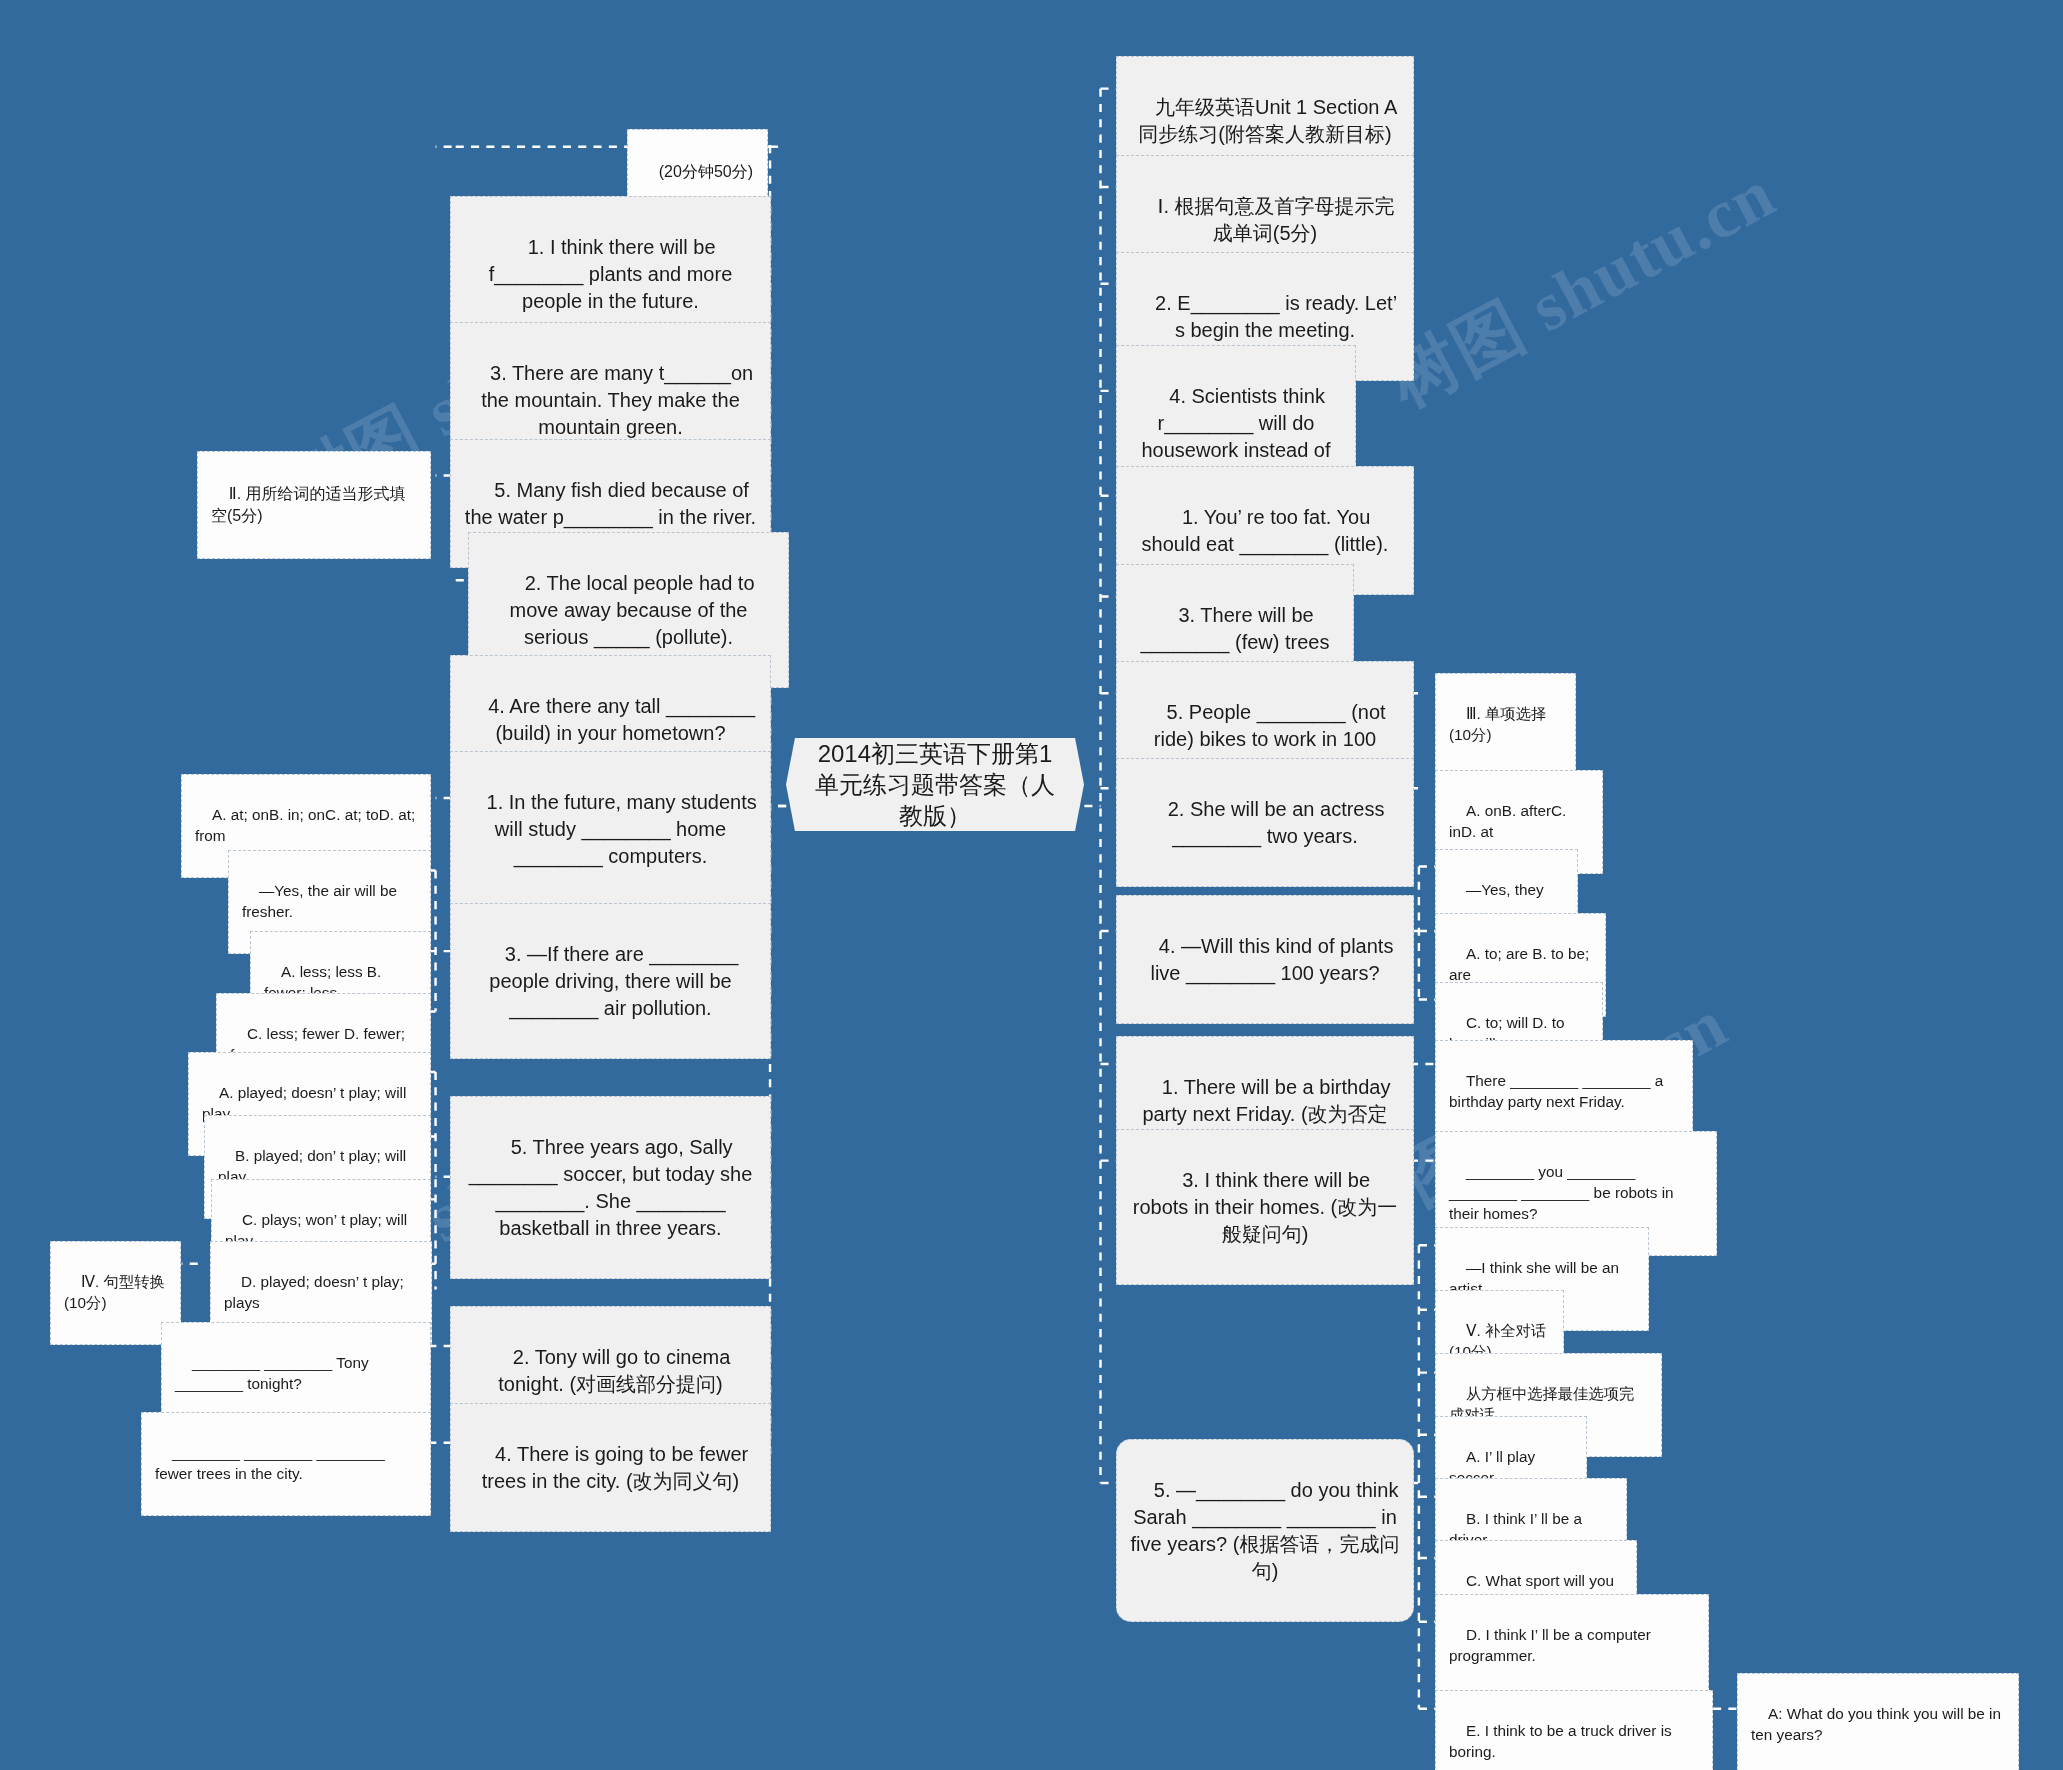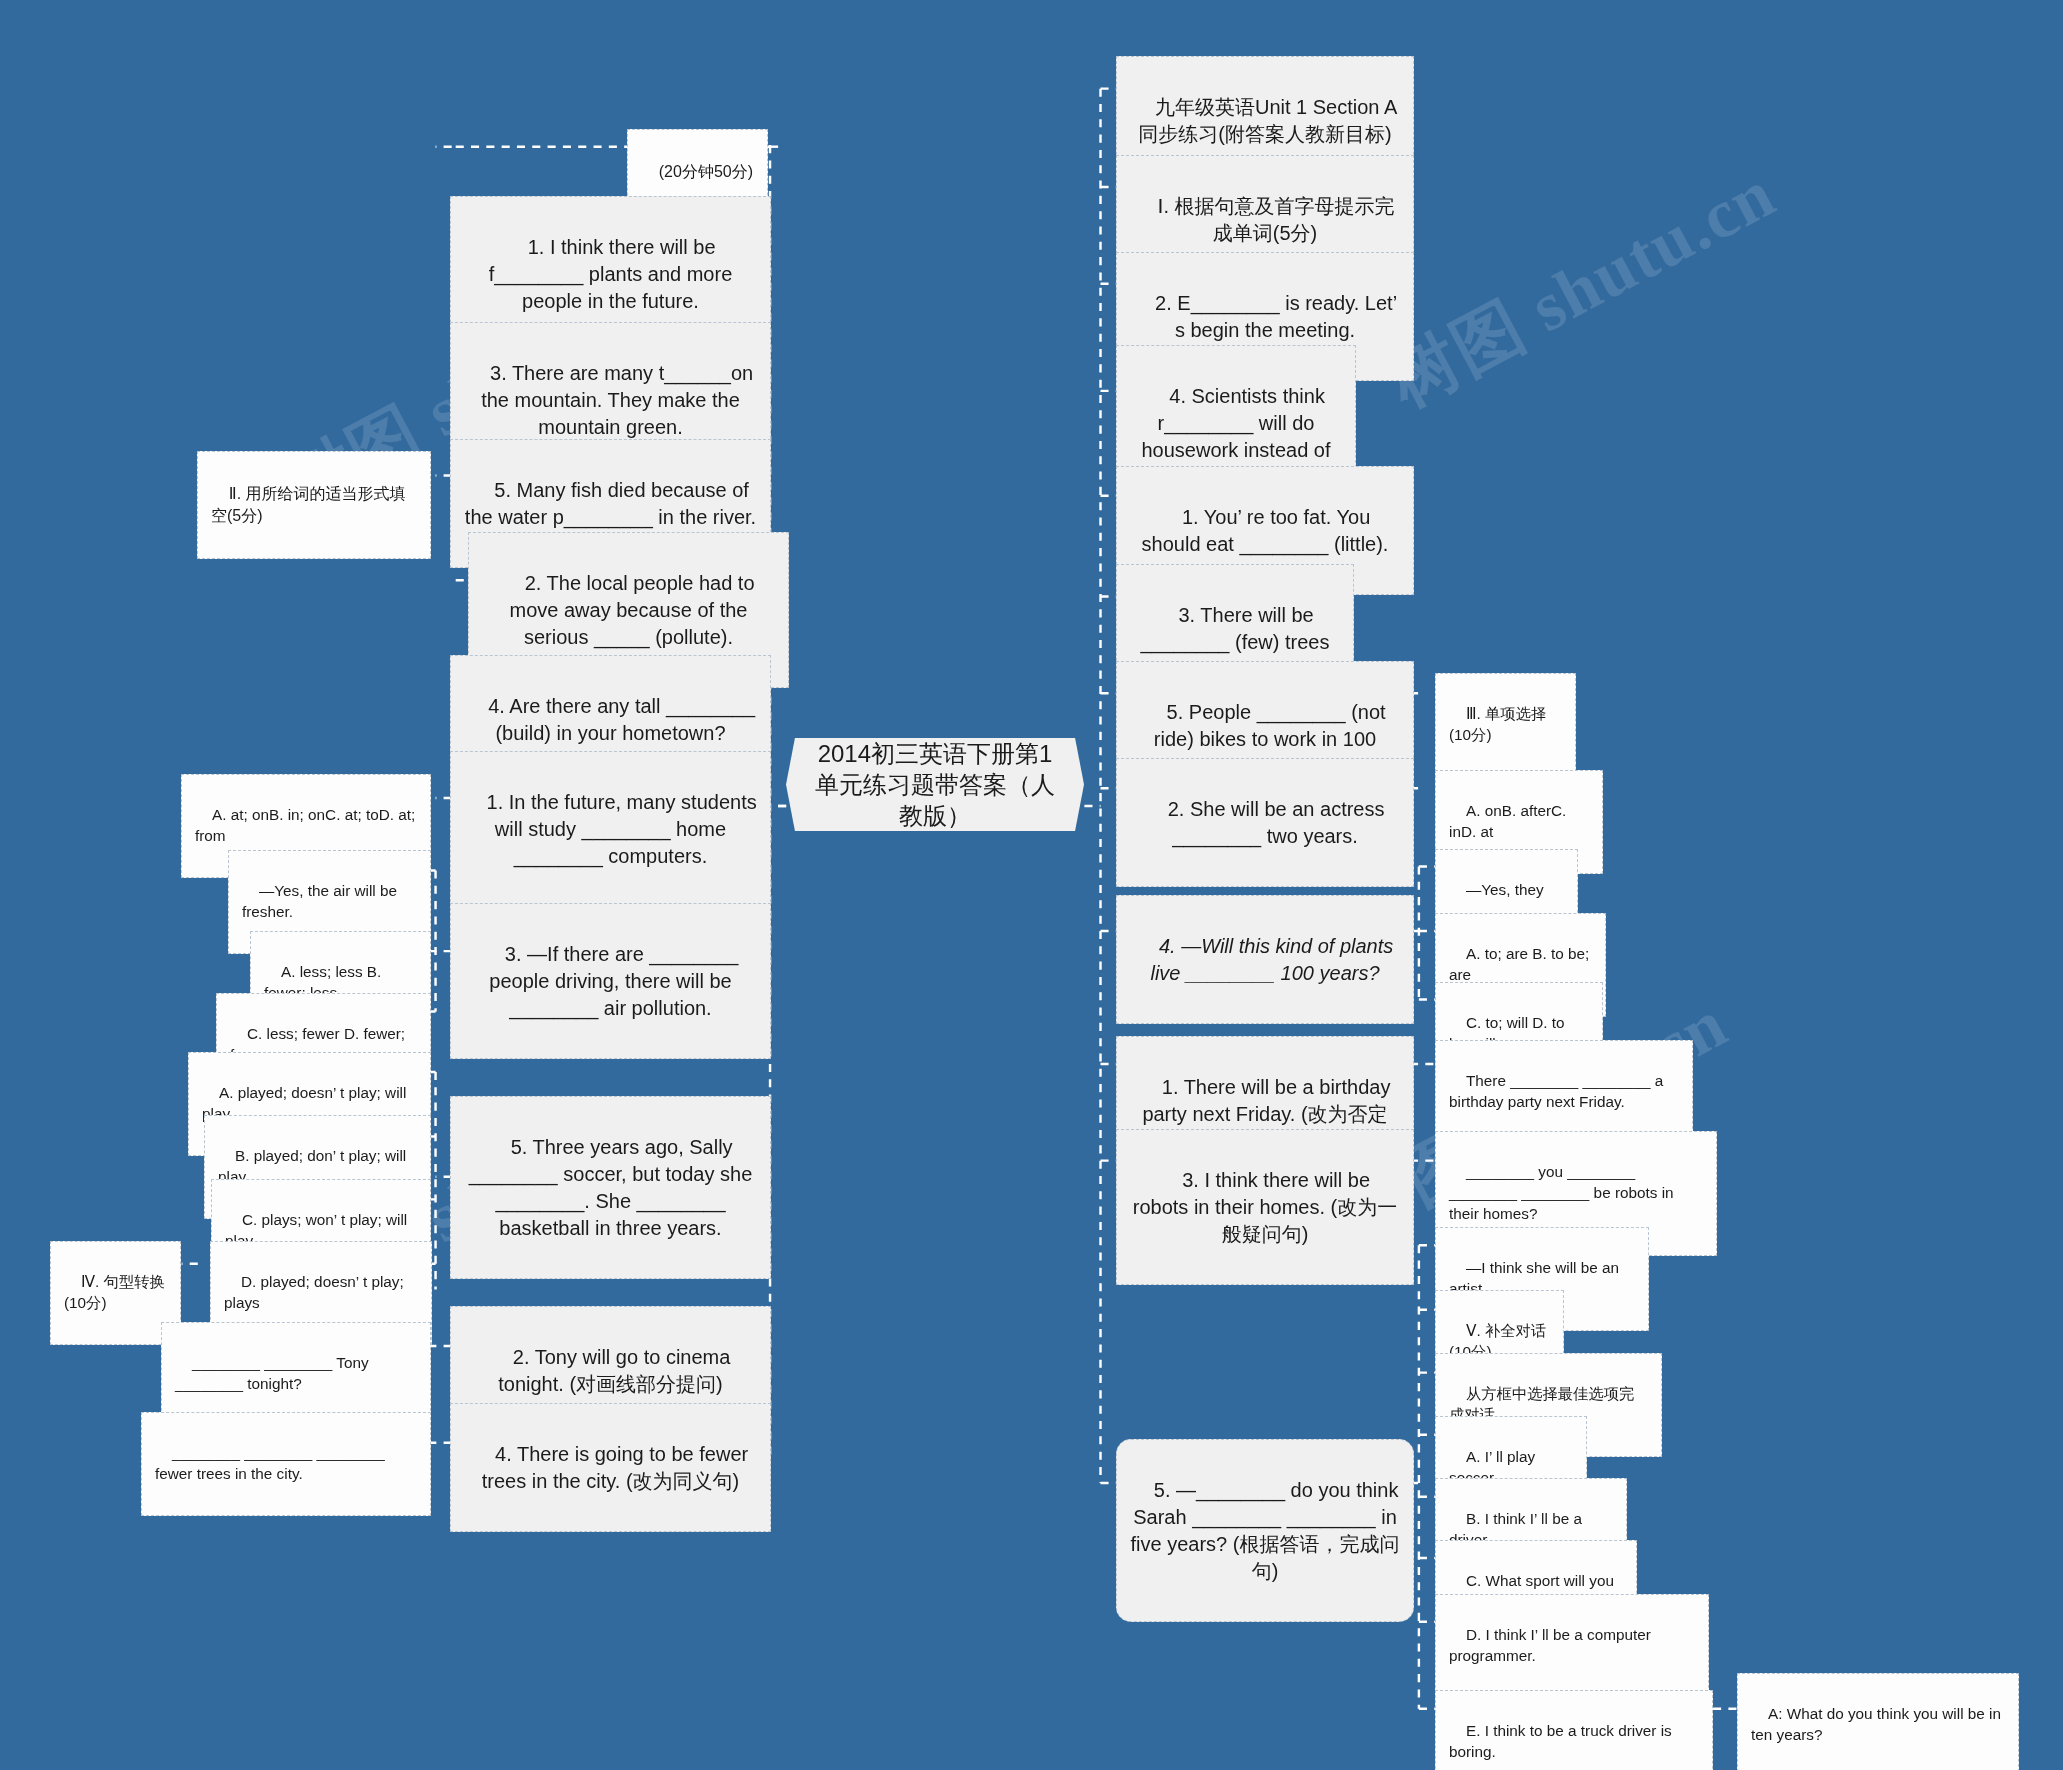--- a/index.html
+++ b/index.html
@@ -260,21 +260,21 @@
   </div>
 
   <div class="node n-xsmall white" style="left:1435px;top:770px;width:168px;">
     <span>A. onB. afterC. inD. at</span>
   </div>
 
   <div class="node n-xsmall white" style="left:1435px;top:849px;width:143px;">
     <span>—Yes, they ________.</span>
   </div>
 
-  <div class="node n-lvl1" style="left:1116px;top:895px;width:298px;font-style:italic;">
+  <div class="node n-lvl1" style="left:1116px;top:895px;width:298px;">
     <span>4. —Will this kind of plants live ________ 100 years?</span>
   </div>
 
   <div class="node n-xsmall white" style="left:1435px;top:913px;width:171px;">
     <span>A. to; are B. to be; are</span>
   </div>
 
   <div class="node n-xsmall white" style="left:1435px;top:982px;width:168px;">
     <span>C. to; will D. to be; will</span>
   </div>

